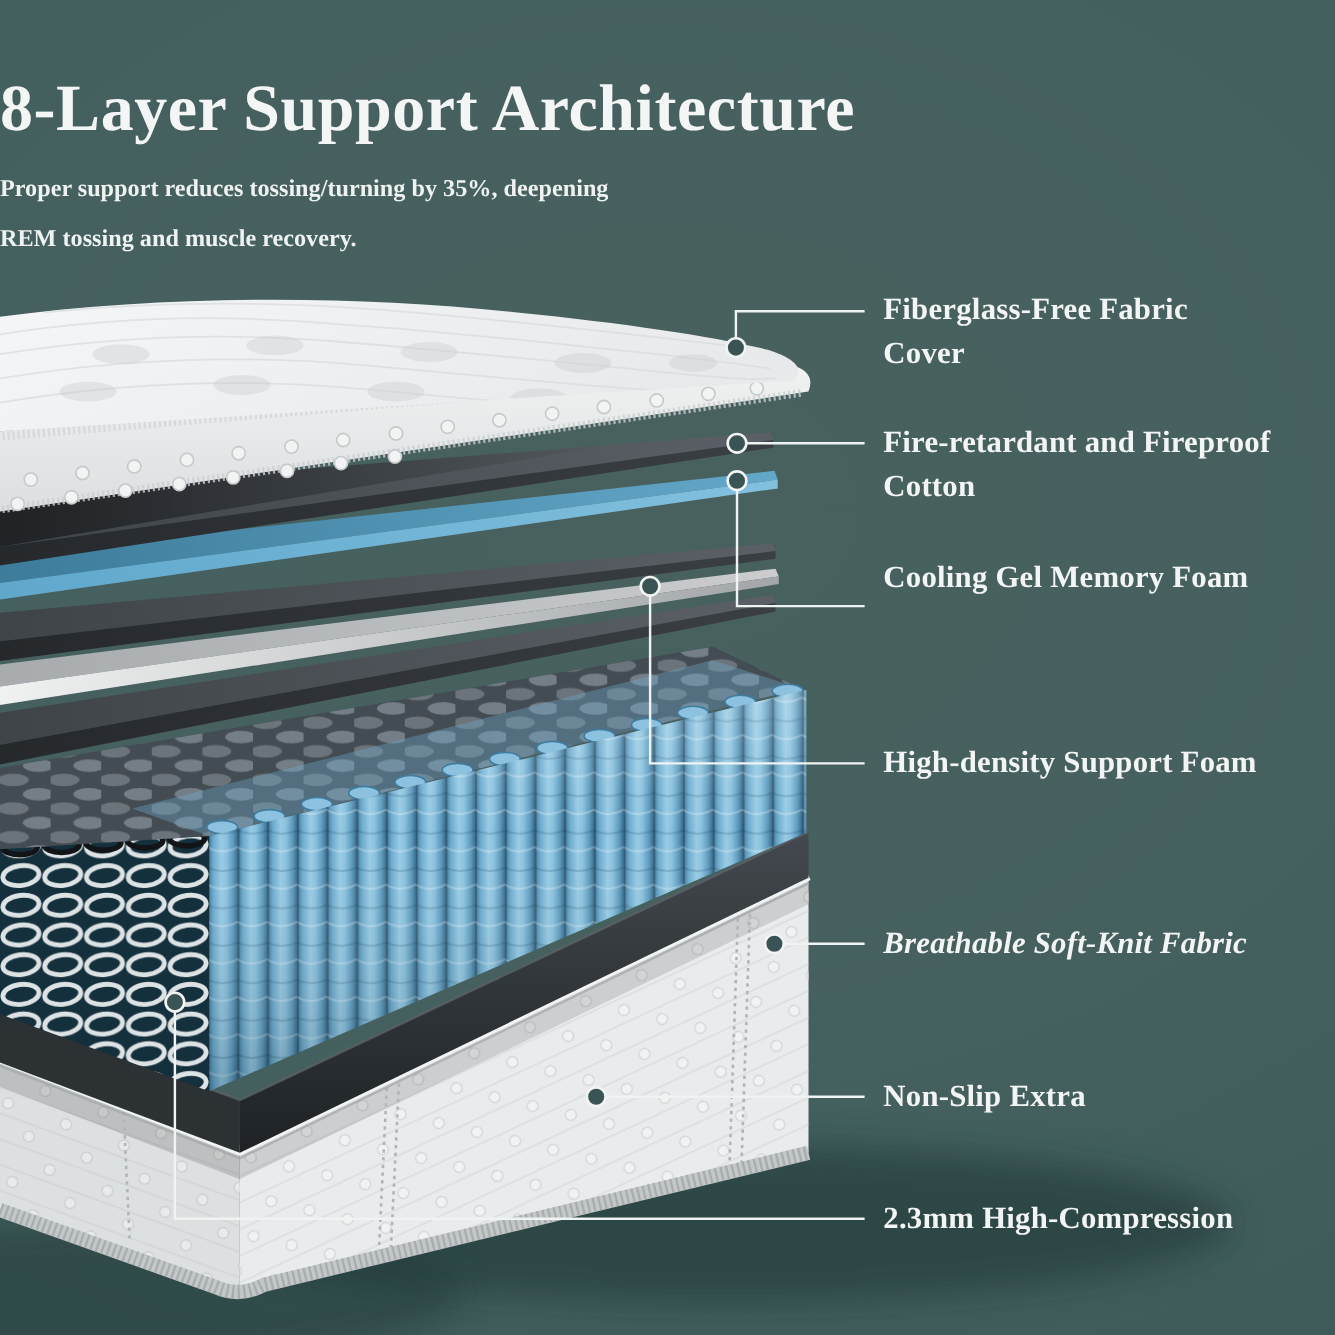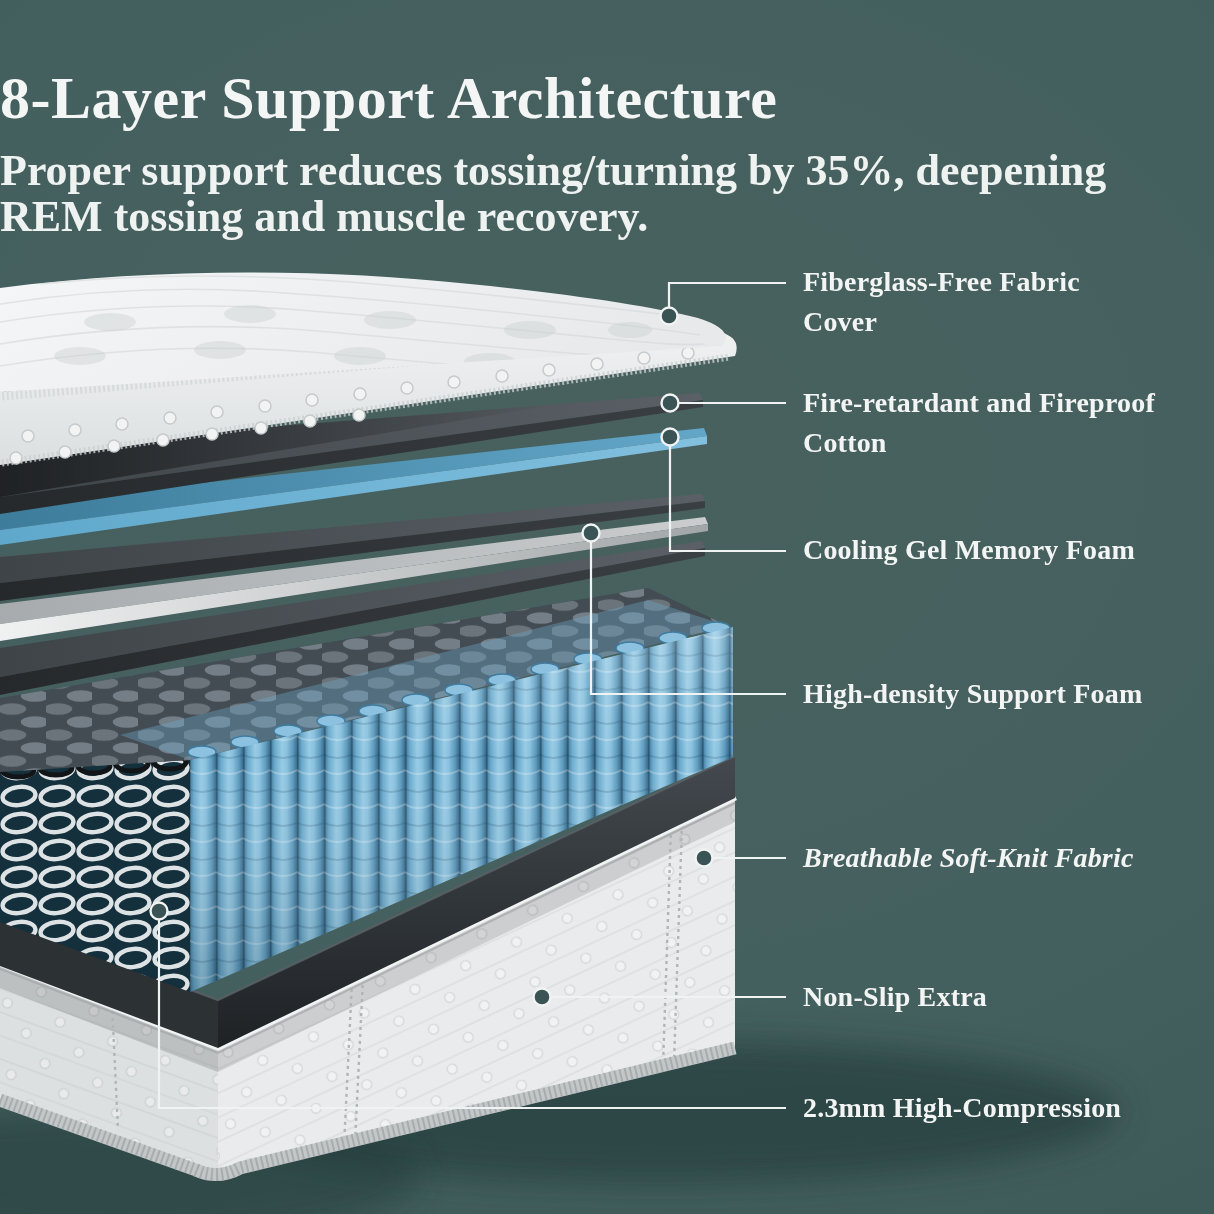--- a/index.html
+++ b/index.html
@@ -2,21 +2,21 @@
 <html><head>
 <meta charset="utf-8">
 <style>
   html,body{margin:0;padding:0;background:#44605e;}
   #stage{position:relative;width:1214px;height:1214px;overflow:hidden;
          background:radial-gradient(120% 90% at 50% 38%, #48615f 0%, #44605e 55%, #3b5755 100%);
          font-family:"Liberation Serif", serif;}
   #artwork{position:absolute;left:0;top:0;}
   .header{position:absolute;left:0;top:42px;width:1214px;text-align:left;color:#f4f6f5;margin-top:24px;}
   .title{font-weight:700;font-size:60px;line-height:64px;margin:0;letter-spacing:.5px;}
-  .subtitle{margin-top:18px;font-weight:700;font-size:44px;line-height:46px;color:#eef2f0;}
+  .subtitle{margin-top:18px;font-weight:700;font-size:22px;line-height:46px;color:#eef2f0;}
   .lbl{position:absolute;left:803px;width:410px;font-weight:700;font-size:28px;line-height:40px;
        color:#f3f5f4;letter-spacing:.2px;}
   .lbl span{display:block;}
   .co-line{stroke:#eff3f2;stroke-width:2.2;fill:none;}
   .co-dot{stroke:#f1f4f3;stroke-width:2.4;}
 </style>
 </head>
 <body>
 
 <div id="stage">
@@ -291,21 +291,21 @@
   </div>
 
   <div class="lbl" style="top:262px;">
     <span>Fiberglass-Free Fabric</span>
     <span>Cover</span>
   </div>
   <div class="lbl" style="top:383px;">
     <span>Fire-retardant and Fireproof</span>
     <span>Cotton</span>
   </div>
-  <div class="lbl" style="top:530px;">
+  <div class="lbl" style="top:506px;">
     <span>Cooling Gel Memory Foam</span>
   </div>
   <div class="lbl" style="top:674px;">
     <span>High-density Support Foam</span>
   </div>
   <div class="lbl" style="top:838px;font-style:italic;">
     <span>Breathable Soft-Knit Fabric</span>
   </div>
   <div class="lbl" style="top:977px;">
     <span>Non-Slip Extra</span>

